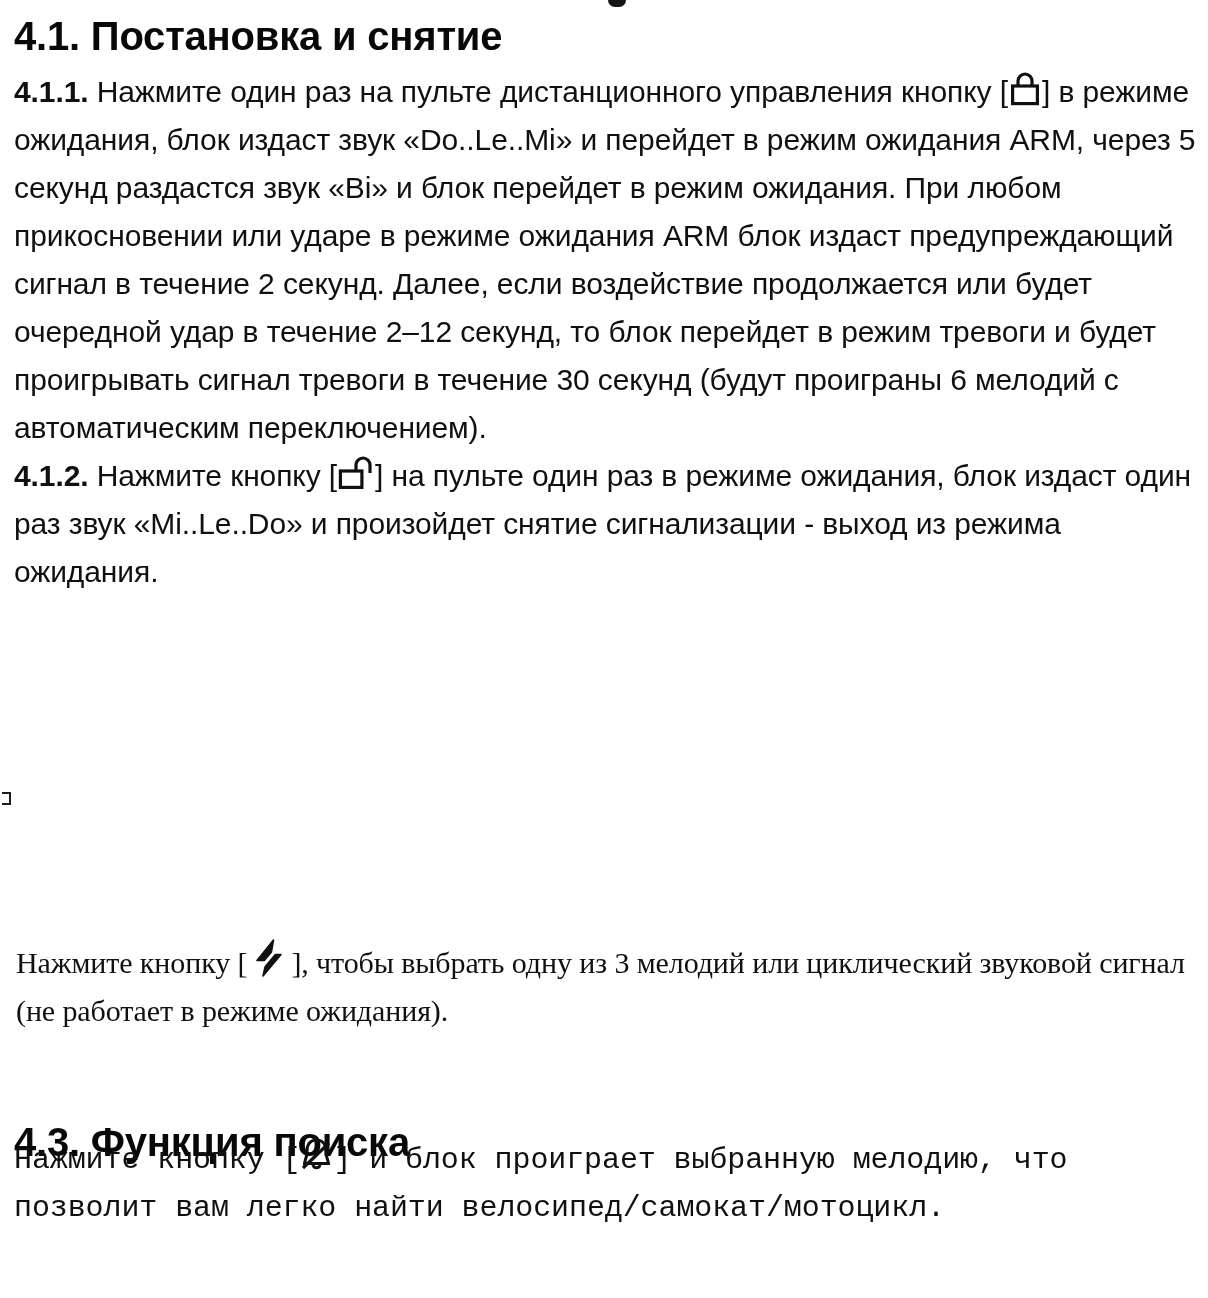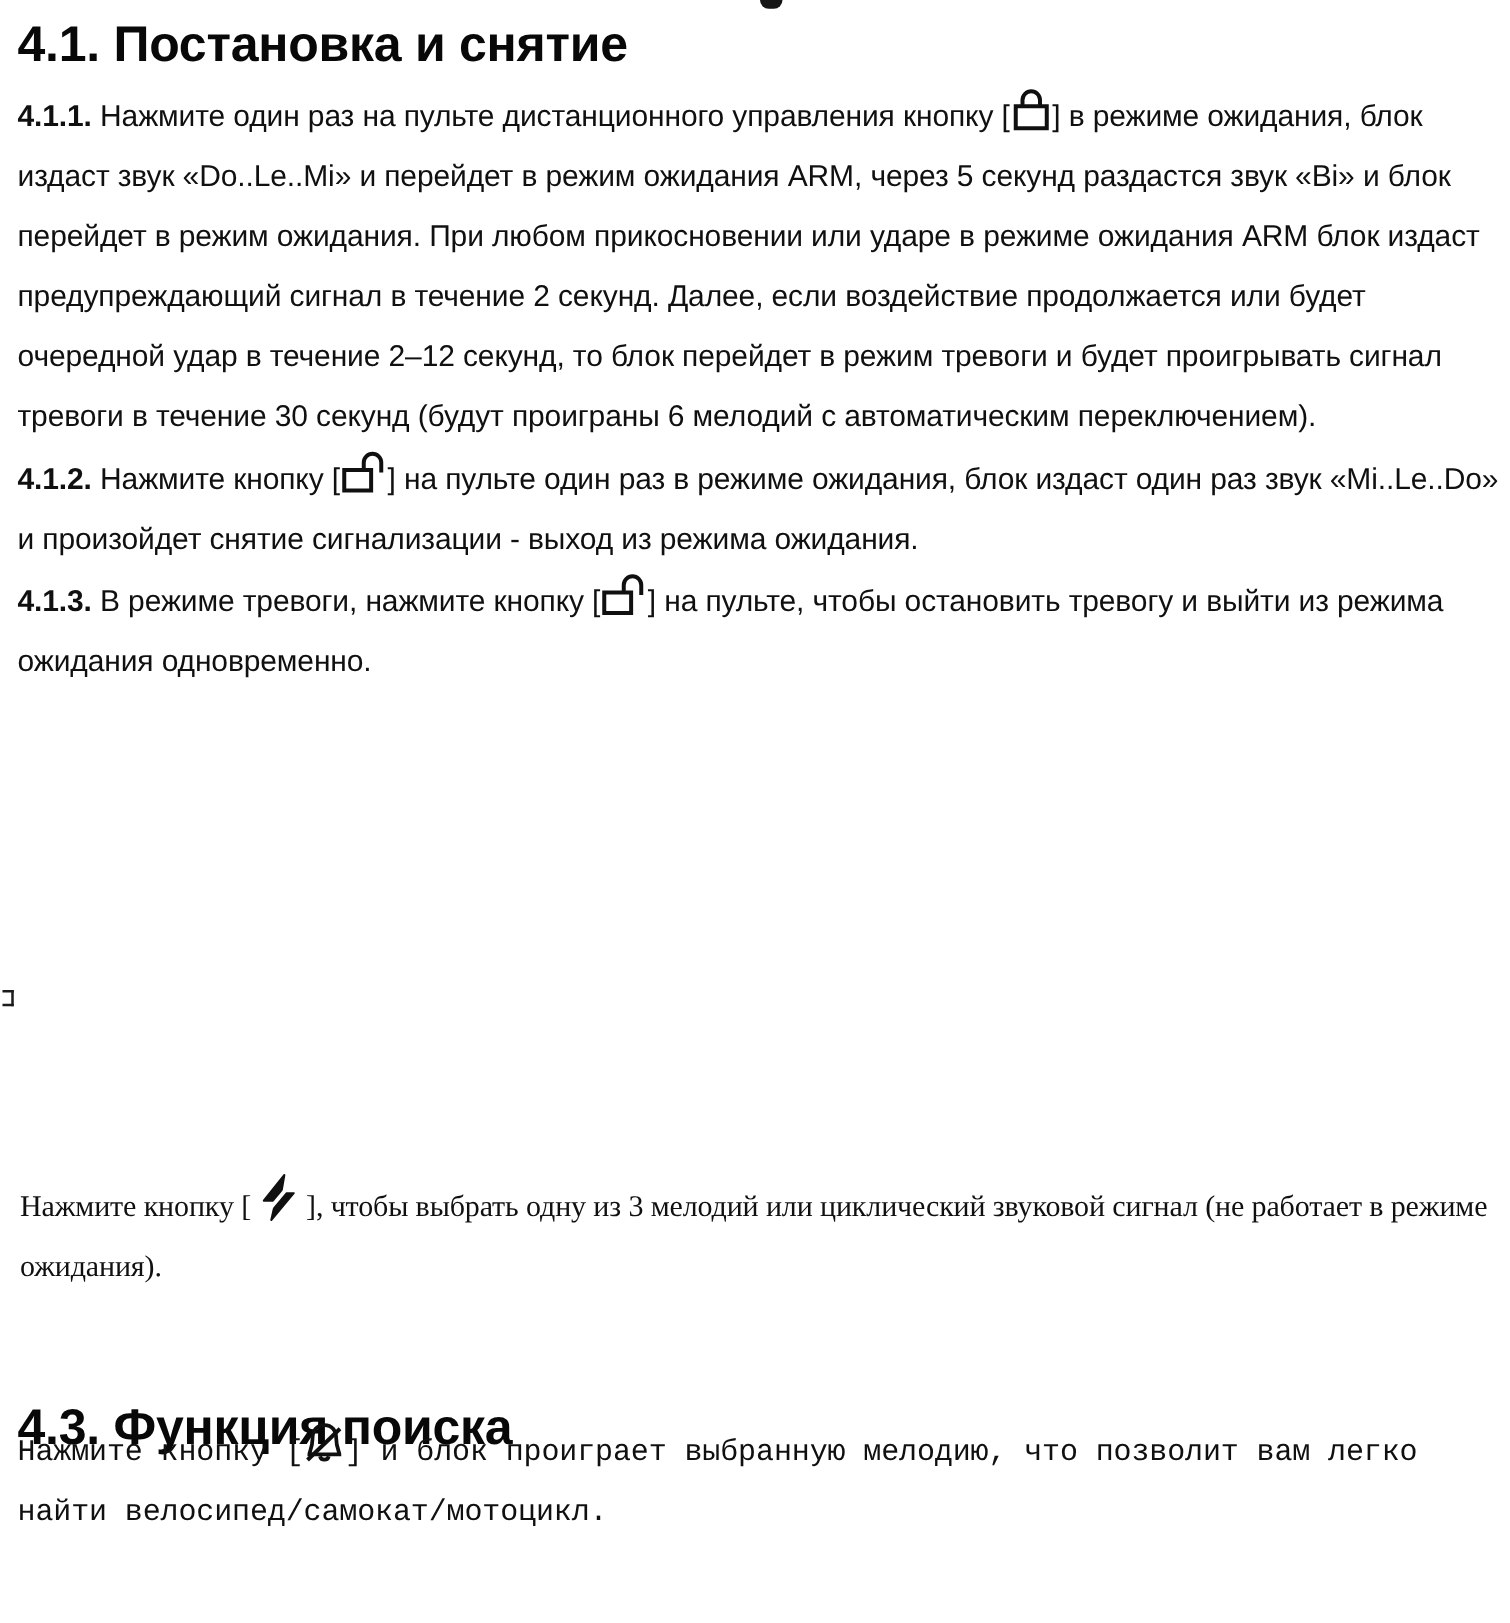--- a/index.html
+++ b/index.html
@@ -54,21 +54,21 @@
   h2.sec-head {
     font-size: 40px;
     font-weight: bold;
     line-height: 1.12;
     margin: 0;
     letter-spacing: -0.2px;
     color: #080808;
   }
 
   p.body {
-    font-size: 24px;
+    font-size: 30px;
     line-height: 48px;
     margin: 0;
     letter-spacing: -0.1px;
     color: #101010;
     max-width: 1185px;
   }
 
   .num {
     font-weight: bold;
   }
@@ -120,26 +120,20 @@
             </svg></span><span>] в режиме ожидания, блок издаст звук «Do..Le..Mi» и перейдет в режим ожидания ARM, через 5 секунд раздастся звук «Bi» и блок перейдет в режим ожидания. При любом прикосновении или ударе в режиме ожидания ARM блок издаст предупреждающий сигнал в течение 2 секунд. Далее, если воздействие продолжается или будет очередной удар в течение 2–12 секунд, то блок перейдет в режим тревоги и будет проигрывать сигнал тревоги в течение 30 секунд (будут проиграны 6 мелодий с автоматическим переключением).</span>
     </p>
 
     <p class="body">
       <span class="num">4.1.2.</span><span> Нажмите кнопку [</span><span class="gl gl-lock-open"><svg viewBox="0 0 38 38" width="38" height="38" aria-hidden="true">
               <path d="M19 18 V12 a7 7 0 0 1 14 0 V20" fill="none" stroke="#101010" stroke-width="3.2"></path>
               <rect x="3.4" y="18" width="21.5" height="16.4" fill="none" stroke="#101010" stroke-width="3.2"></rect>
             </svg></span><span>] на пульте один раз в режиме ожидания, блок издаст один раз звук «Mi..Le..Do» и произойдет снятие сигнализации - выход из режима ожидания.</span>
     </p>
 
-    <p class="body">
-      <span class="num">4.1.3.</span><span> В режиме тревоги, нажмите кнопку [</span><span class="gl gl-lock-open"><svg viewBox="0 0 38 38" width="38" height="38" aria-hidden="true">
-              <path d="M19 18 V12 a7 7 0 0 1 14 0 V20" fill="none" stroke="#101010" stroke-width="3.2"></path>
-              <rect x="3.4" y="18" width="21.5" height="16.4" fill="none" stroke="#101010" stroke-width="3.2"></rect>
-            </svg></span><span>] на пульте, чтобы остановить тревогу и выйти из режима ожидания одновременно.</span>
-    </p>
 
   </div>
 
 
   <div class="blk-42-body">
     <p class="body">
       <span>Нажмите кнопку [</span><span class="gl gl-bolt"><svg viewBox="0 0 34 40" width="34" height="40" aria-hidden="true">
               <path d="M21.5 2 L5 22.5 H14.5 L11 38 L29 16.5 H19 Z" fill="#101010" stroke="#101010" stroke-width="1.6" stroke-linejoin="round"></path>
               <line x1="4" y1="36" x2="30" y2="5" stroke="#ffffff" stroke-width="3"></line>
             </svg></span><span>], чтобы выбрать одну из 3 мелодий или циклический звуковой сигнал (не работает в режиме ожидания).</span>

